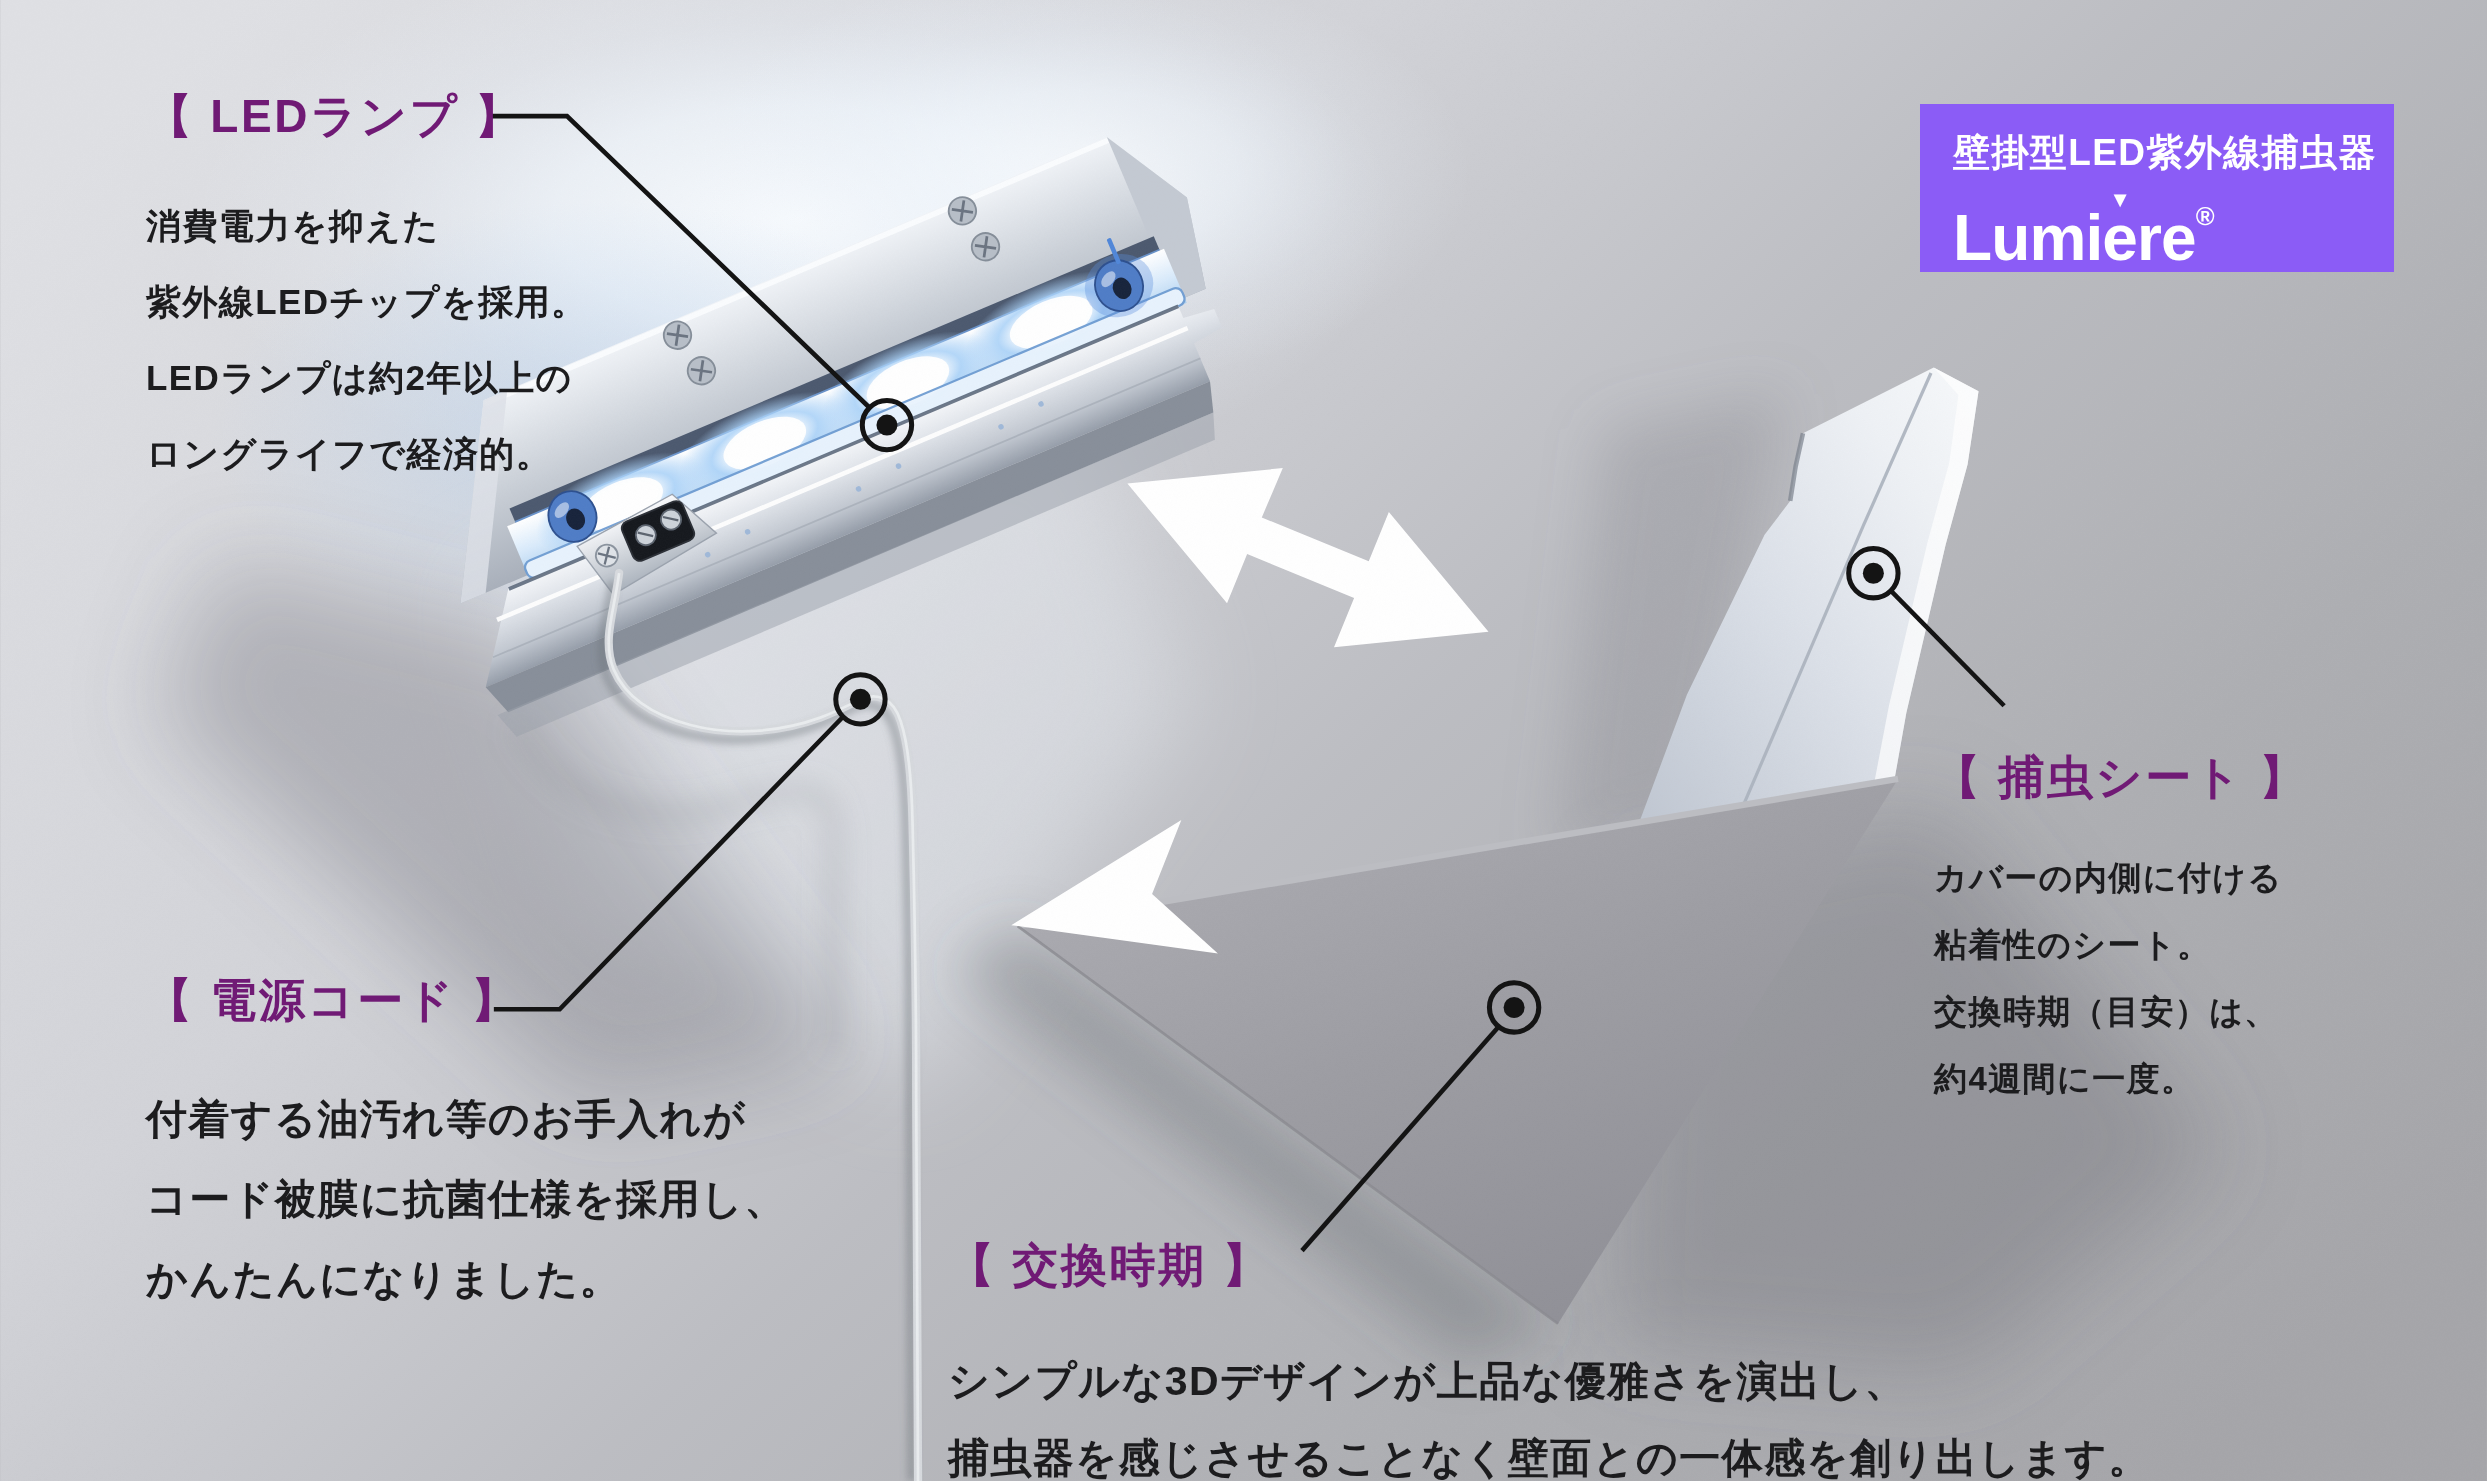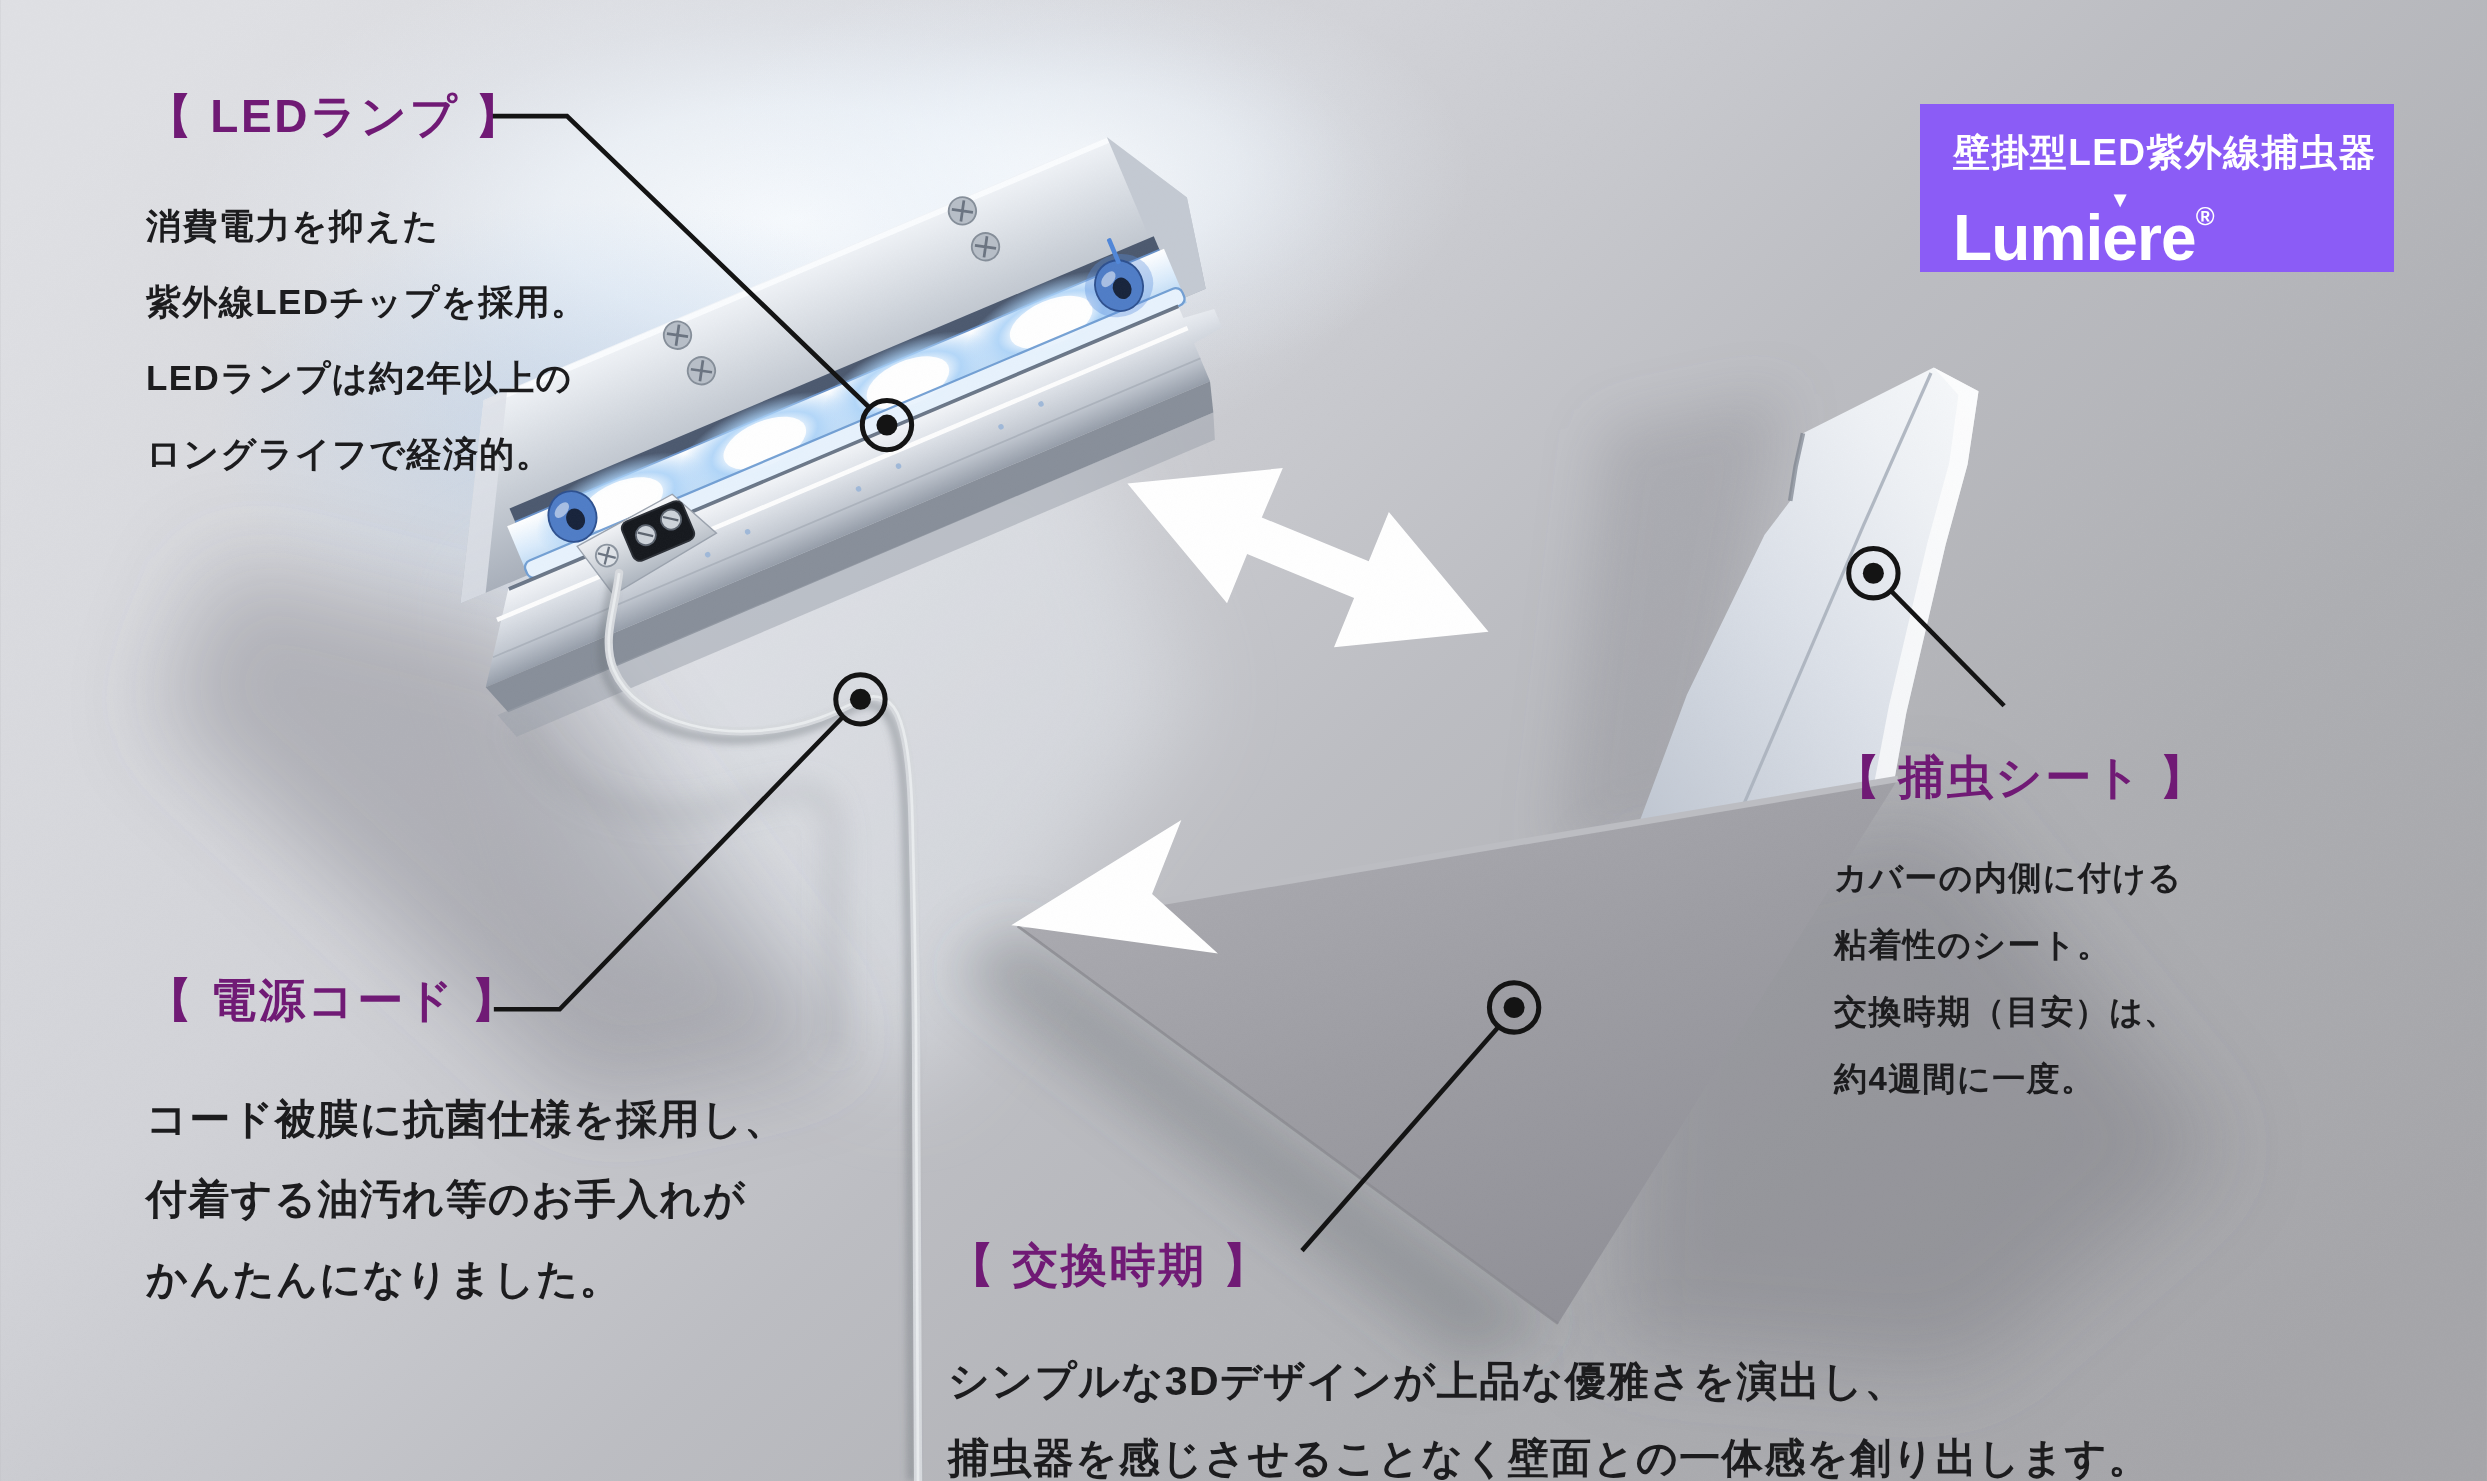--- a/index.html
+++ b/index.html
@@ -248,27 +248,27 @@
     <div>消費電力を抑えた</div>
     <div>紫外線LEDチップを採用。</div>
     <div>LEDランプは約2年以上の</div>
     <div>ロングライフで経済的。</div>
   </div>
 </section>
 
 <section class="callout cord-callout" style="left:146px;top:971px;">
   <h2>【 電源コード 】</h2>
   <div class="lines">
+    <div>付着する油汚れ等のお手入れが</div>
     <div>コード被膜に抗菌仕様を採用し、</div>
-    <div>付着する油汚れ等のお手入れが</div>
     <div>かんたんになりました。</div>
   </div>
 </section>
 
-<section class="callout sheet-callout" style="left:1834px;top:748px;">
+<section class="callout sheet-callout" style="left:1934px;top:748px;">
   <h2>【 捕虫シート 】</h2>
   <div class="lines">
     <div>カバーの内側に付ける</div>
     <div>粘着性のシート。</div>
     <div>交換時期（目安）は、</div>
     <div>約4週間に一度。</div>
   </div>
 </section>
 
 <section class="callout cover-callout" style="left:948px;top:1236px;">

